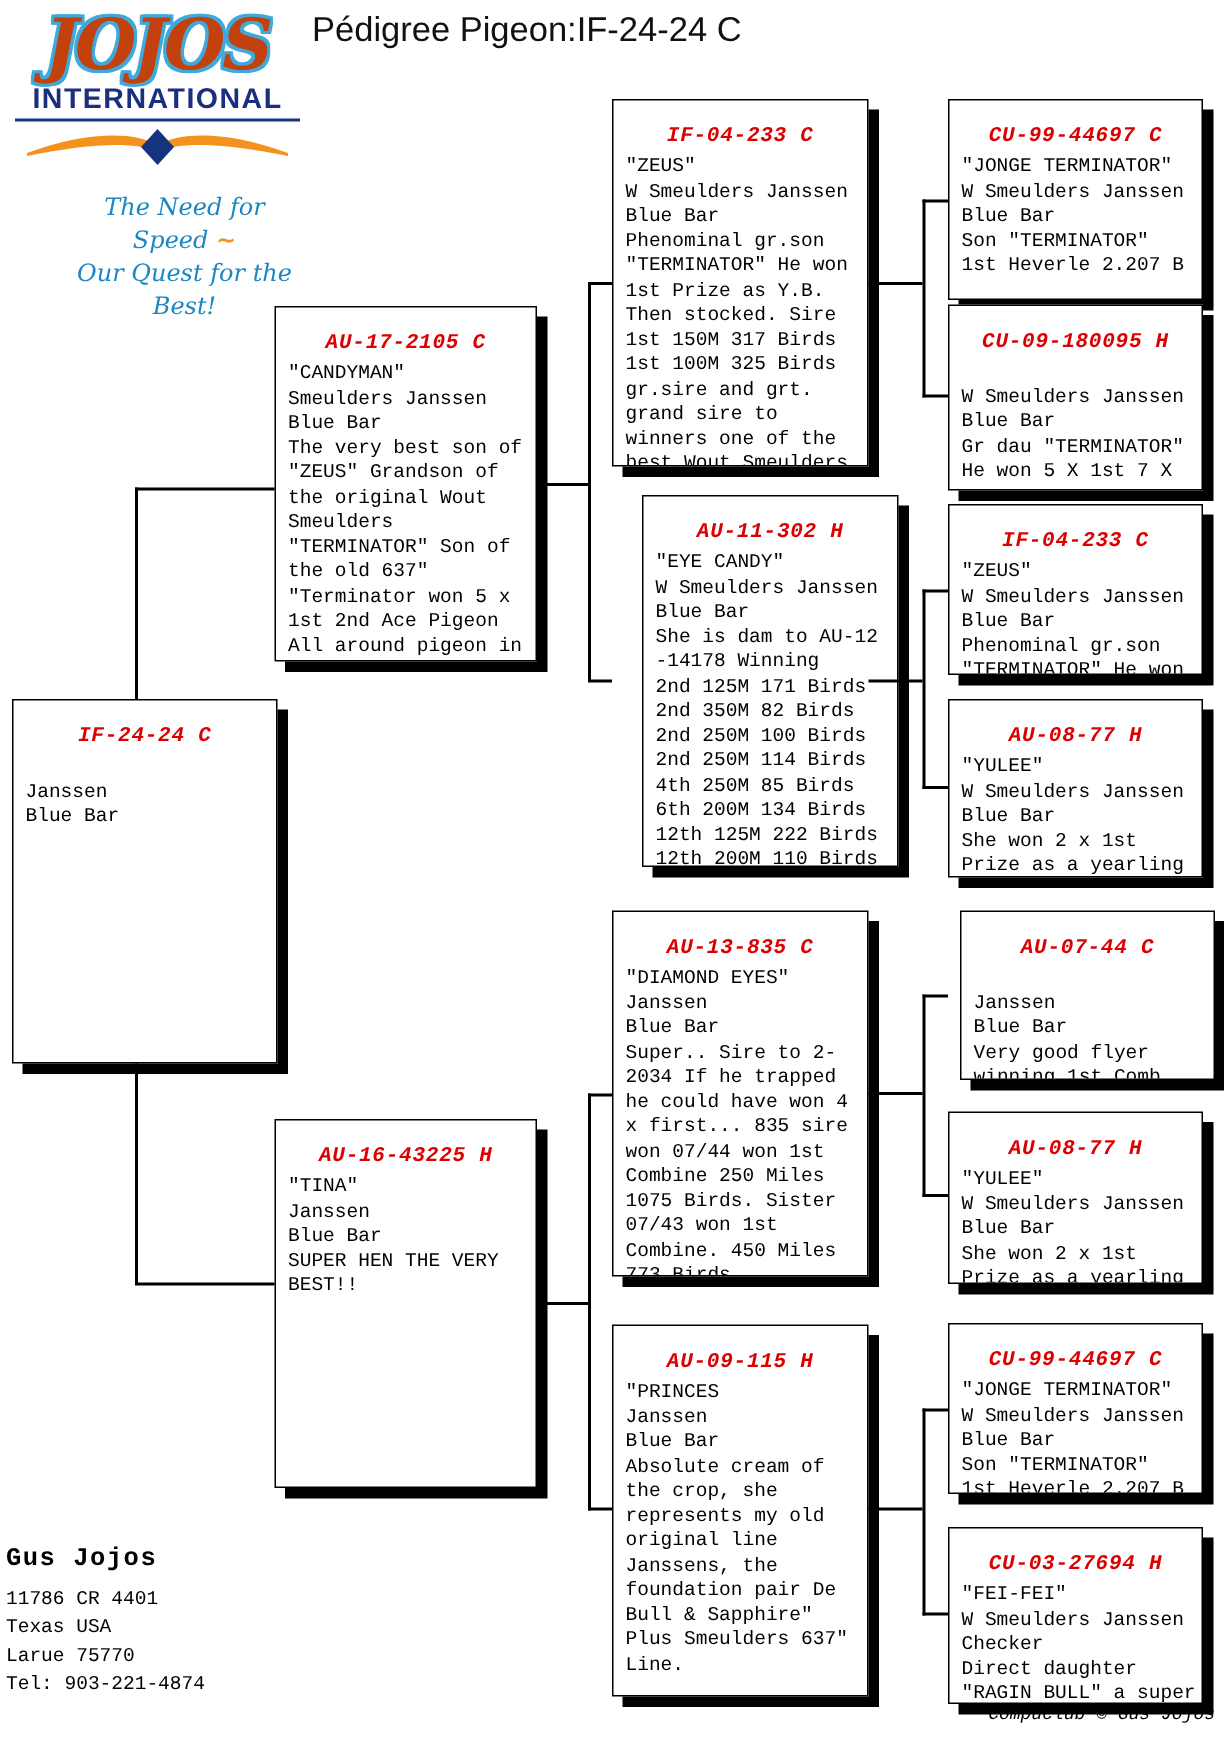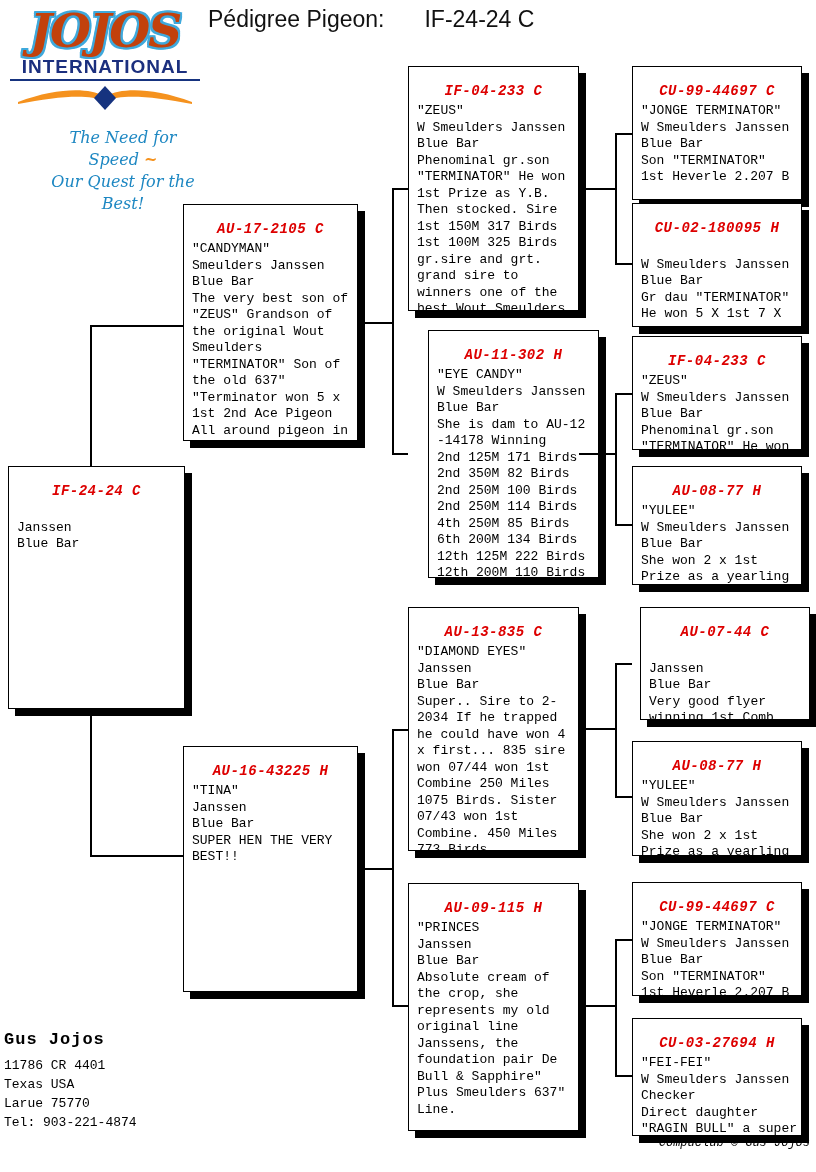--- a/index.html
+++ b/index.html
@@ -13,21 +13,21 @@
              text-shadow:2px 2px 0 #3fa9dc,-2px -2px 0 #3fa9dc,2px -2px 0 #3fa9dc,-2px 2px 0 #3fa9dc,
                          0 2px 0 #3fa9dc,2px 0 0 #3fa9dc,0 -2px 0 #3fa9dc,-2px 0 0 #3fa9dc;}
   .logo-sub{font-family:"Liberation Sans",sans-serif;font-weight:bold;font-size:19px;line-height:22px;
             color:#1b2f7e;text-align:center;letter-spacing:1px;border-bottom:2px solid #16337f;padding-bottom:1px;}
   .swoosh{display:block;margin:2px auto 0 auto;}
   .tagline{font-family:"DejaVu Serif","Liberation Serif",serif;font-style:italic;
            font-size:16px;line-height:22px;color:#1d87c2;text-align:center;margin-top:16px;margin-left:36px;}
   .tagline .tilde{color:#f5921e;font-weight:bold;}
 
   
-  .title{position:absolute;left:208px;top:6px;display:flex;gap:40px;
+  .title{position:absolute;left:208px;top:6px;display:flex;
          font-family:"Liberation Sans",sans-serif;font-size:23px;color:#111;align-items:flex-end;}
 
   
   .pbox{position:absolute;background:#fff;border:1px solid #000;box-shadow:7px 7px 0 #000;
         box-sizing:border-box;padding:15px 8px;overflow:hidden;
         font-size:13px;line-height:16.5px;}
   .pbox-header{text-align:center;color:#dd0000;font-weight:bold;font-style:italic;
                font-size:14px;line-height:18px;margin-bottom:3px;letter-spacing:0.5px;}
   .pbox-line{white-space:pre;}
 
@@ -160,21 +160,21 @@
     </div>
   <div class="pbox" style="left:632px;top:66px;  width:170px;height:134px;">
       <div class="pbox-header">CU-99-44697 C</div>
       <div class="pbox-line">"JONGE TERMINATOR"</div>
       <div class="pbox-line">W Smeulders Janssen</div>
       <div class="pbox-line">Blue Bar</div>
       <div class="pbox-line">Son "TERMINATOR"</div>
       <div class="pbox-line">1st Heverle 2.207 B</div>
     </div>
   <div class="pbox" style="left:632px;top:203px; width:170px;height:124px;">
-      <div class="pbox-header">CU-02-180095 H</div>
+      <div class="pbox-header">CU-09-180095 H</div>
       <div class="pbox-line">&nbsp;</div>
       <div class="pbox-line">W Smeulders Janssen</div>
       <div class="pbox-line">Blue Bar</div>
       <div class="pbox-line">Gr dau "TERMINATOR"</div>
       <div class="pbox-line">He won 5 X 1st 7 X</div>
     </div>
   <div class="pbox" style="left:632px;top:336px; width:170px;height:114px;">
       <div class="pbox-header">IF-04-233 C</div>
       <div class="pbox-line">"ZEUS"</div>
       <div class="pbox-line">W Smeulders Janssen</div>

